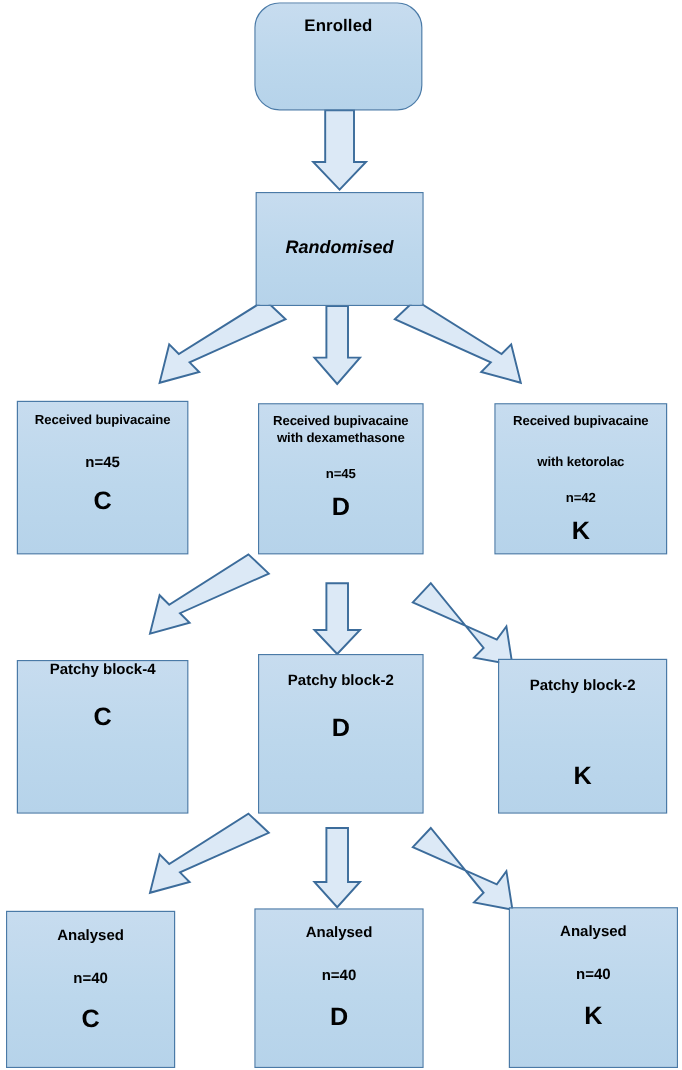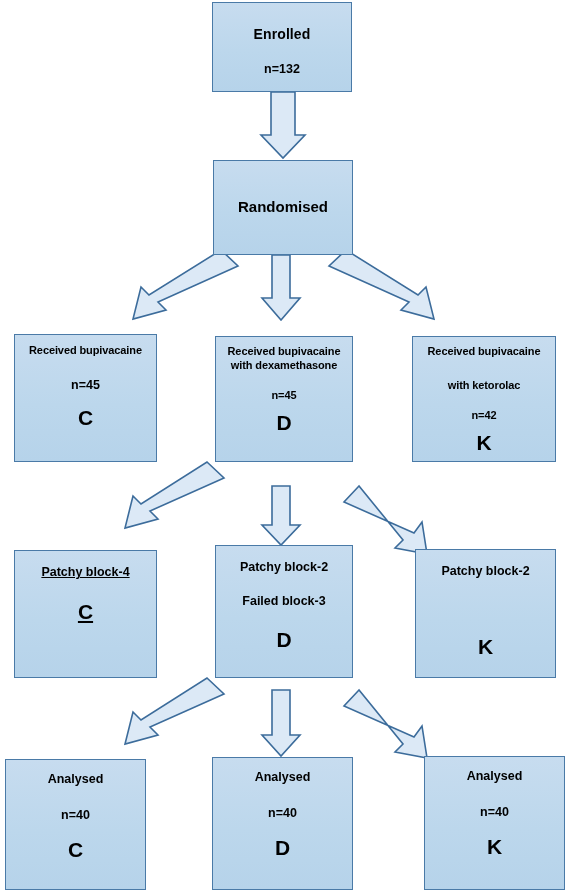--- a/index.html
+++ b/index.html
@@ -80,26 +80,25 @@
 
     <polygon class="arrowshape" points="359,486 344,502 414,533 422,522 427,554 395,548 403,540"></polygon>
 
     <polygon class="arrowshape" points="207,678 224,694 150,727 158,735 125,744 133,712 141,720"></polygon>
 
     <polygon class="arrowshape" points="272,690 290,690 290,735 300,735 281,756 262,735 272,735"></polygon>
 
     <polygon class="arrowshape" points="359,690 344,706 414,737 422,726 427,758 395,752 403,744"></polygon>
   </svg>
 
-  <div class="node" style="left:212px; top:2px; width:140px; height:90px; padding-top:10px; justify-content:center;">
+  <div class="node" style="left:212px; top:2px; width:140px; height:90px; padding-top:10px; justify-content:flex-start;border-radius:21px;">
     <span class="ln t-title">Enrolled</span>
-    <span class="ln t-mid" style="margin-top:18px;">n=132</span>
   </div>
 
-  <div class="node" style="left:213px; top:160px; width:140px; height:95px; justify-content:center;">
+  <div class="node" style="left:213px; top:160px; width:140px; height:95px; justify-content:center;font-style:italic;">
     <span class="ln t-huge">Randomised</span>
   </div>
 
   <div class="node" style="left:14px; top:334px; width:143px; height:128px; padding-top:9px; justify-content:flex-start;">
     <span class="ln t-small">Received bupivacaine</span>
     <span class="ln t-mid" style="margin-top:20px;">n=45</span>
     <span class="ln t-big" style="margin-top:12px;">C</span>
   </div>
 
   <div class="node" style="left:215px; top:336px; width:138px; height:126px; padding-top:8px; justify-content:flex-start;">
@@ -109,28 +108,27 @@
     <span class="ln t-big" style="margin-top:8px;">D</span>
   </div>
 
   <div class="node" style="left:412px; top:336px; width:144px; height:126px; padding-top:8px; justify-content:flex-start;">
     <span class="ln t-small">Received bupivacaine</span>
     <span class="ln t-small" style="margin-top:20px;">with ketorolac</span>
     <span class="ln t-small" style="margin-top:16px;">n=42</span>
     <span class="ln t-big" style="margin-top:8px;">K</span>
   </div>
 
-  <div class="node" style="left:14px; top:550px; width:143px; height:128px; padding-top:14px; justify-content:flex-start;text-decoration:underline;">
+  <div class="node" style="left:14px; top:550px; width:143px; height:128px; justify-content:flex-start;">
     <span class="ln t-mid">Patchy block-4</span>
     <span class="ln t-big" style="margin-top:18px;">C</span>
   </div>
 
   <div class="node" style="left:215px; top:545px; width:138px; height:133px; padding-top:14px; justify-content:flex-start;">
     <span class="ln t-mid">Patchy block-2</span>
-    <span class="ln t-mid" style="margin-top:18px;">Failed block-3</span>
     <span class="ln t-big" style="margin-top:18px;">D</span>
   </div>
 
   <div class="node" style="left:415px; top:549px; width:141px; height:129px; padding-top:14px; justify-content:flex-start;">
     <span class="ln t-mid">Patchy block-2</span>
     <span class="ln t-big" style="margin-top:54px;">K</span>
   </div>
 
   <div class="node" style="left:5px; top:759px; width:141px; height:131px; padding-top:12px; justify-content:flex-start;">
     <span class="ln t-mid">Analysed</span>

